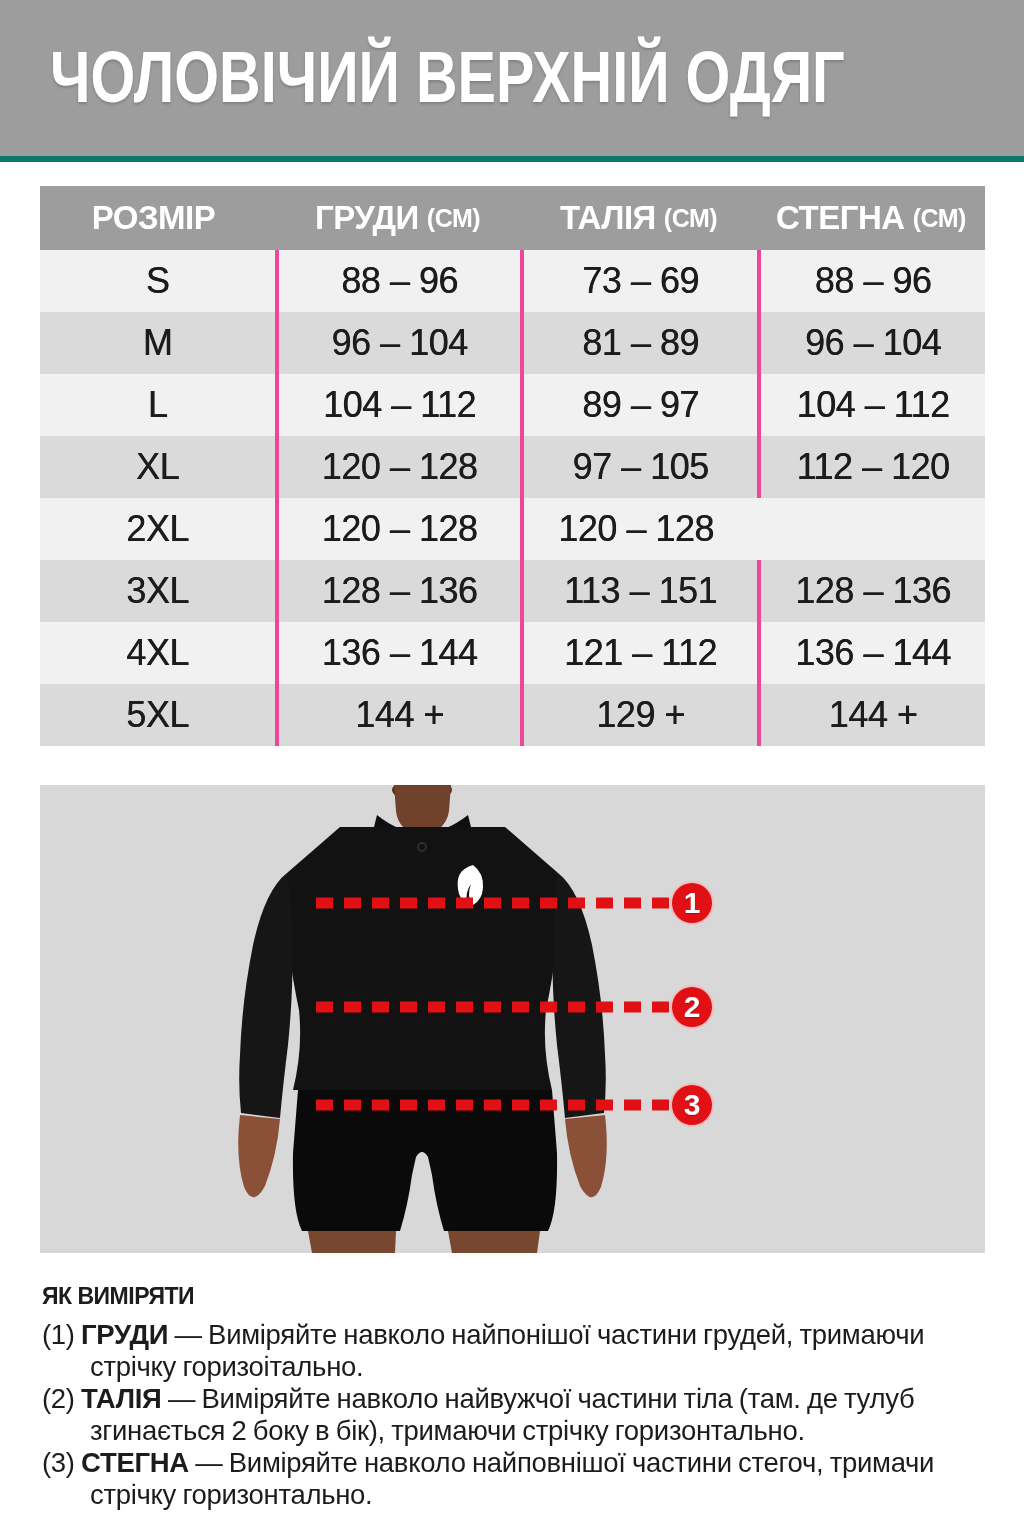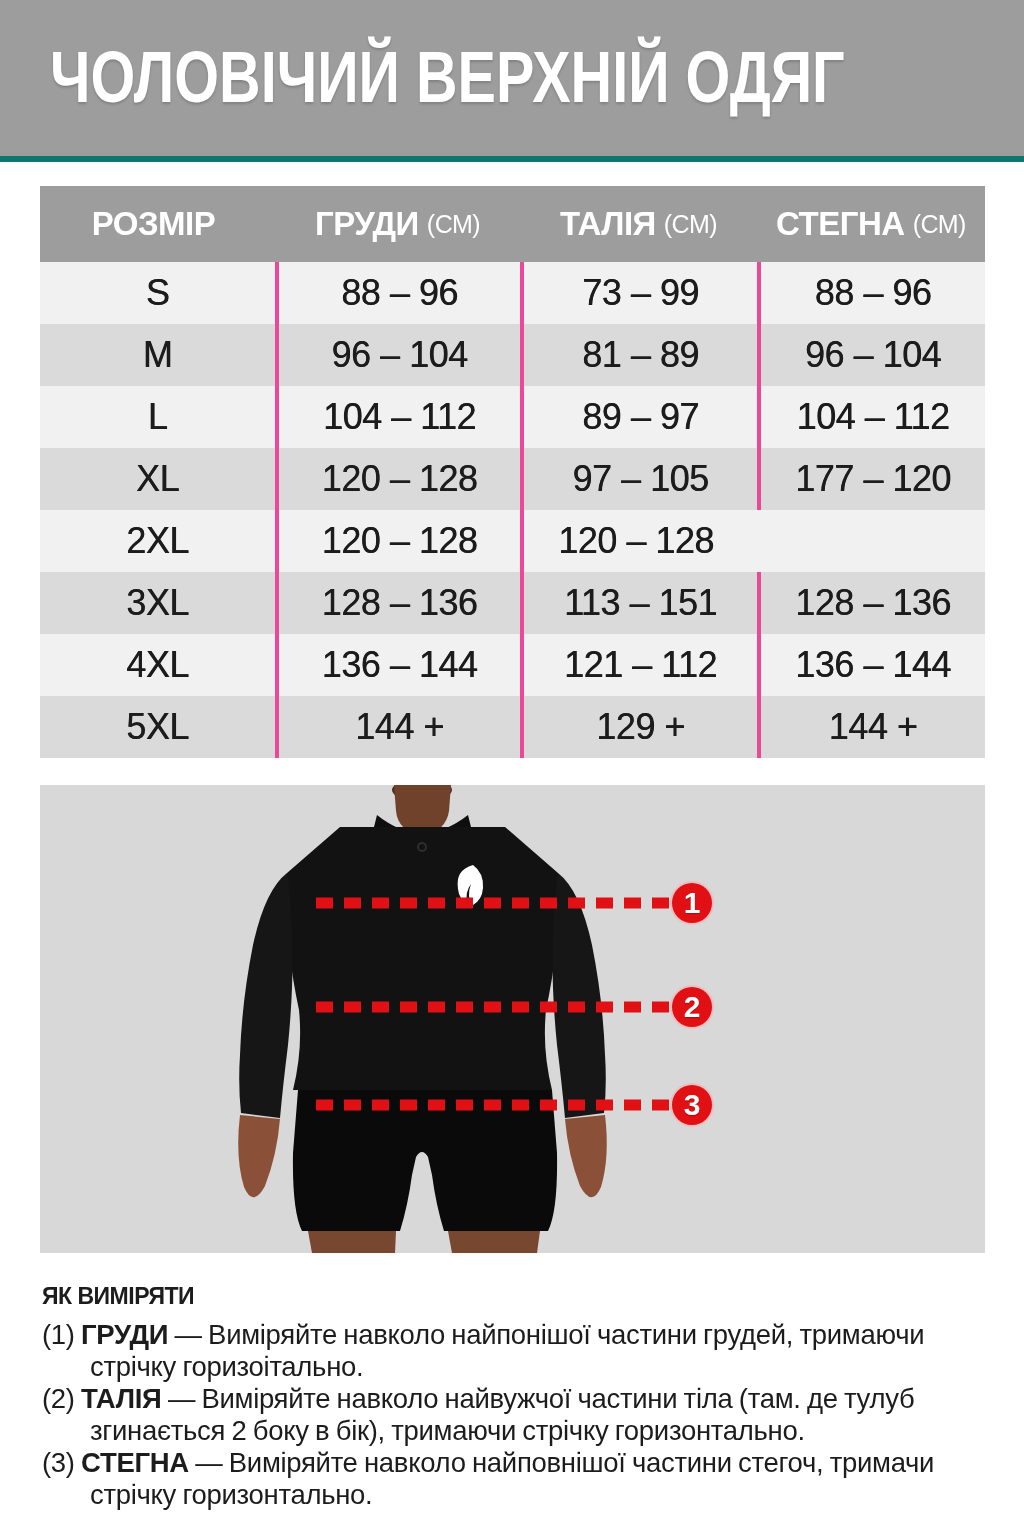--- a/index.html
+++ b/index.html
@@ -19,32 +19,32 @@
     font-size:72px;font-weight:bold;color:#ffffff;
     white-space:nowrap;letter-spacing:0px;
     transform:scaleX(0.80);transform-origin:0 50%;
     text-shadow:0 2px 3px rgba(0,0,0,0.18);
   }
   
   .size-table{
     position:absolute;left:40px;top:186px;width:945px;
   }
   .trow{display:flex;width:945px;}
-  .thead{height:76px;background:var(--header_gray,#9d9d9d);}
+  .thead{height:64px;background:var(--header_gray,#9d9d9d);}
   .tbody-row{height:62px;}
   .row-light{background:var(--row_light,#f1f1f1);}
   .row-dark{background:var(--row_dark,#dadada);}
   .tc{
     display:flex;align-items:center;justify-content:center;
     box-sizing:border-box;
   }
   .c0{width:235px;} .c1{width:245px;} .c2{width:237px;} .c3{width:228px;}
   .tbody-row .c1,.tbody-row .c2,.tbody-row .c3{border-left:4px solid #ec4899;}
   .thead .tc{color:#ffffff;font-weight:bold;font-size:33px;letter-spacing:-0.5px;}
-  .thead .unit{font-size:25px;margin-left:8px;font-weight:normal;}
+  .thead .unit{font-size:25px;margin-left:8px;font-weight:bold;}
   .tbody-row .tc{
     font-size:36px;letter-spacing:-0.5px;
     text-shadow:0.4px 0 0 currentColor;
   }
   
   .figure{
     position:absolute;left:40px;top:785px;width:945px;height:468px;
     background:var(--figure_bg,#d8d8d8);
   }
   .figure svg{position:absolute;left:0;top:0;}
@@ -100,40 +100,40 @@
     </div>
     <div class="tc c3">
       <span>СТЕГНА</span>
         <span class="unit">(СМ)</span>
     </div>
   </div>
 
   <div class="trow tbody-row row-light">
     <div class="tc c0">S</div>
     <div class="tc c1">88 – 96</div>
-    <div class="tc c2">73 – 99</div>
+    <div class="tc c2">73 – 69</div>
     <div class="tc c3">88 – 96</div>
   </div>
   <div class="trow tbody-row row-dark">
     <div class="tc c0">M</div>
     <div class="tc c1">96 – 104</div>
     <div class="tc c2">81 – 89</div>
     <div class="tc c3">96 – 104</div>
   </div>
   <div class="trow tbody-row row-light">
     <div class="tc c0">L</div>
     <div class="tc c1">104 – 112</div>
     <div class="tc c2">89 – 97</div>
     <div class="tc c3">104 – 112</div>
   </div>
   <div class="trow tbody-row row-dark">
     <div class="tc c0">XL</div>
     <div class="tc c1">120 – 128</div>
     <div class="tc c2">97 – 105</div>
-    <div class="tc c3">177 – 120</div>
+    <div class="tc c3">112 – 120</div>
   </div>
   <div class="trow tbody-row row-light">
     <div class="tc c0">2XL</div>
     <div class="tc c1">120 – 128</div>
     <div class="tc c3">120 – 128</div>
   </div>
   <div class="trow tbody-row row-dark">
     <div class="tc c0">3XL</div>
     <div class="tc c1">128 – 136</div>
     <div class="tc c2">113 – 151</div>

